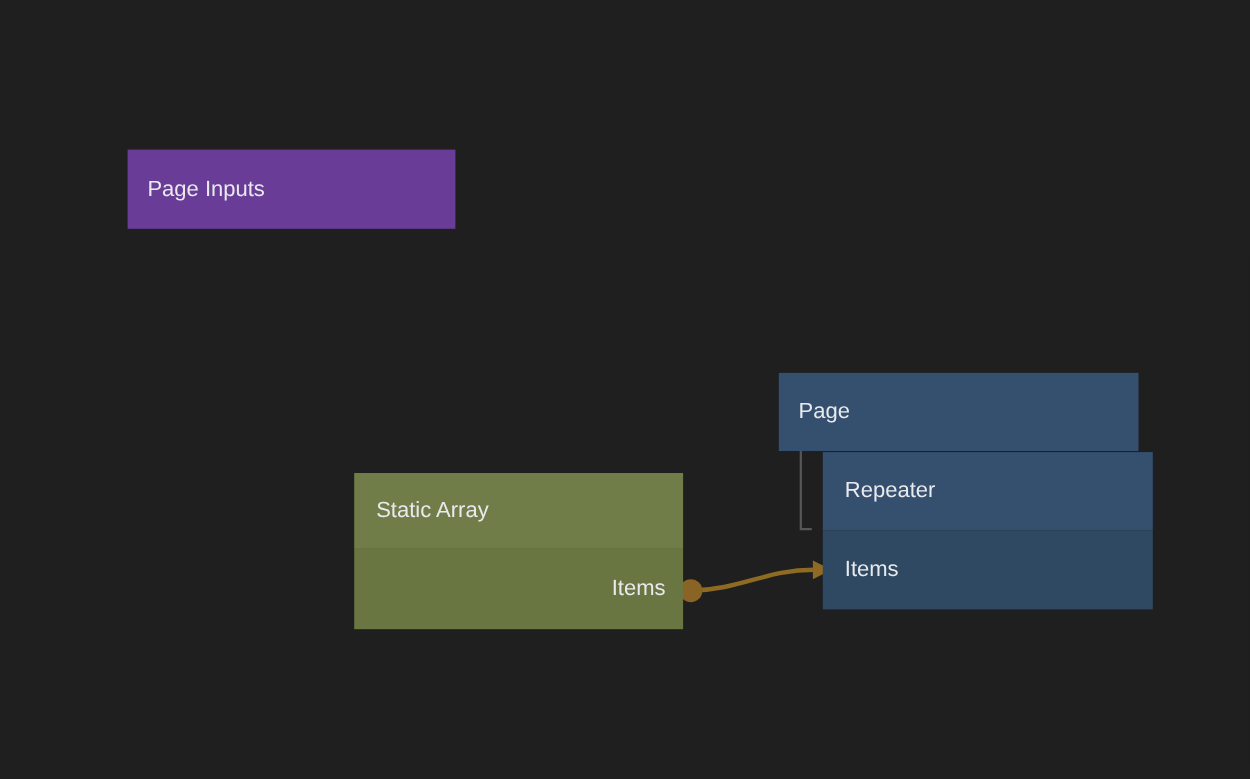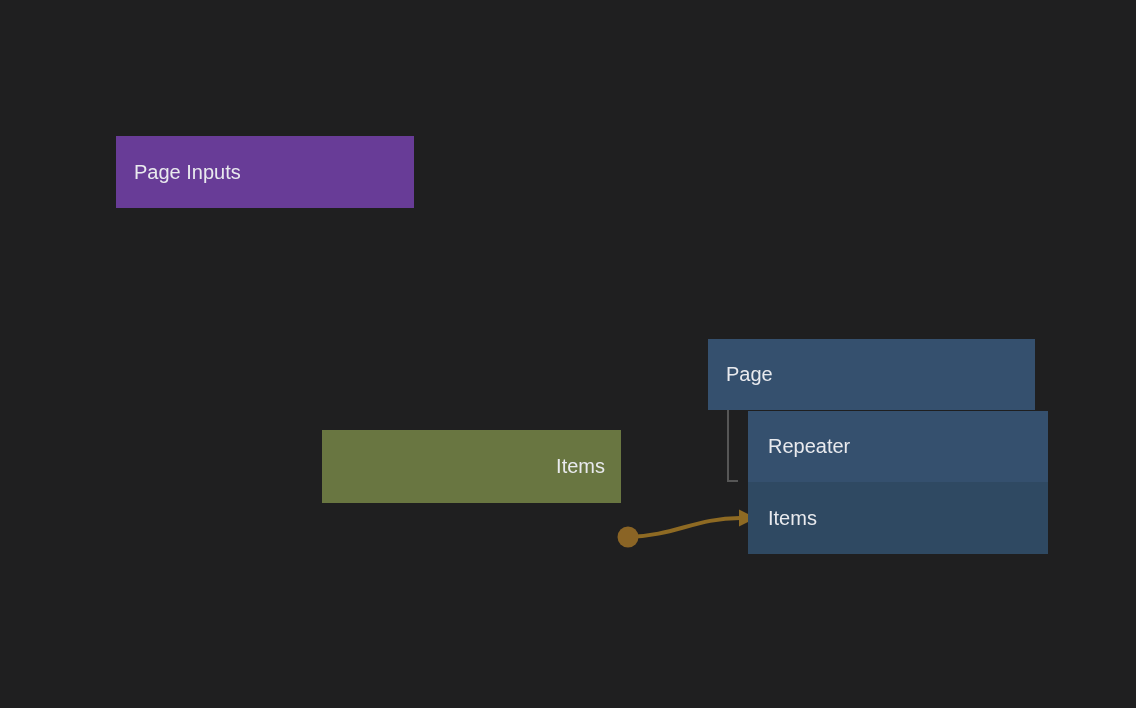--- a/index.html
+++ b/index.html
@@ -69,18 +69,21 @@
   <div class="node node-repeater">
     <div class="node-header">
       <span>Repeater</span>
     </div>
     <div class="node-body">
       <span class="port-label">Items</span>
     </div>
   </div>
 
   <div class="node node-static-array">
+    <div class="node-header">
+      <span>Static Array</span>
+    </div>
     <div class="node-body">
       <span class="port-label">Items</span>
     </div>
   </div>
 
 </div>
 
 </body></html>

